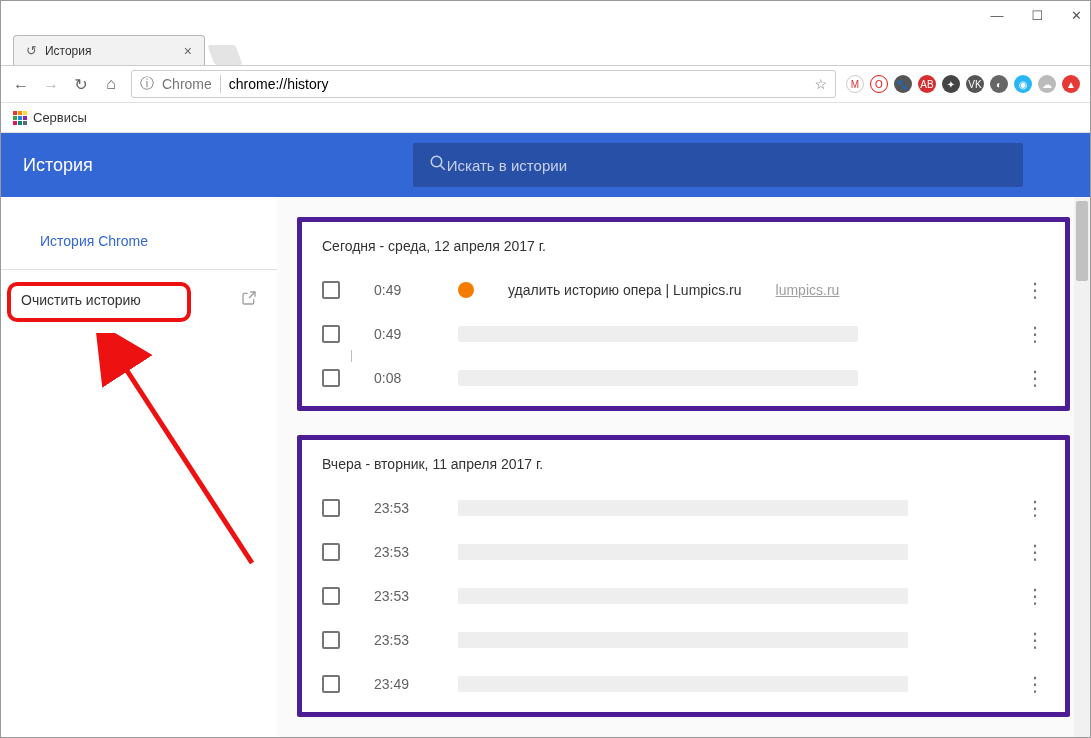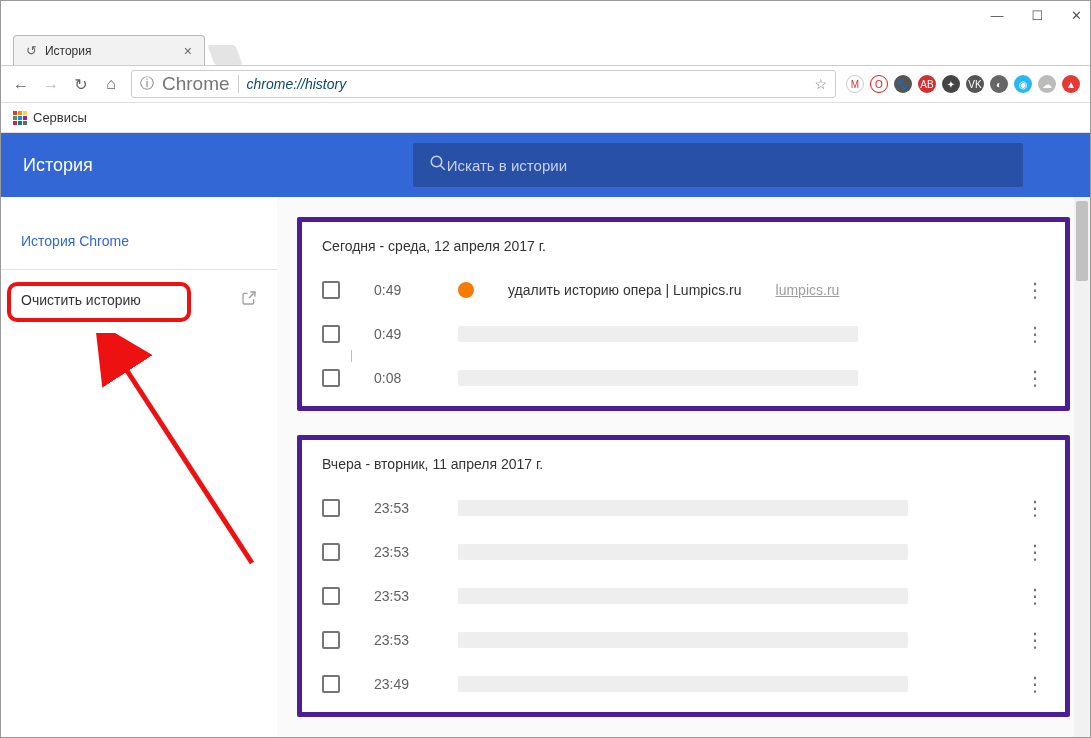--- a/index.html
+++ b/index.html
@@ -9,21 +9,21 @@
 
   .tab-strip { display: flex; align-items: flex-end; height: 36px; padding-left: 12px; background: #fff; }
   .tab { display: flex; align-items: center; gap: 8px; height: 30px; padding: 0 12px; border: 1px solid #b8b8b8; border-bottom: none; border-top-left-radius: 4px; border-top-right-radius: 4px; background: #f2f2f2; font-size: 12px; color: #333; width: 192px; position: relative; }
   .tab .tab-close { margin-left: auto; color: #666; font-size: 14px; }
   .newtab-shape { width: 28px; height: 20px; background: #e4e4e4; margin-left: 6px; border-radius: 3px; transform: skewX(20deg); }
 
   .url-bar-row { display: flex; align-items: center; height: 38px; border-top: 1px solid #ccc; border-bottom: 1px solid #e0e0e0; padding: 0 10px; gap: 10px; }
   .nav-icon { color: #5f6368; font-size: 16px; display:inline-flex; align-items:center; justify-content:center; width:20px; }
   .nav-icon.disabled { color: #bcbcbc; }
   .url-field { flex: 1; display: flex; align-items: center; height: 28px; border: 1px solid #ccc; border-radius: 3px; padding: 0 8px; gap: 8px; font-size: 14px; color: #333; }
-  .url-proto { color: #777; font-size: 19px; }
+  .url-proto { color: #777; font-size: 14px; }
   .url-divider { width:1px; height:18px; background:#ccc; }
   .url-star { margin-left: auto; color: #777; }
   .ext-icons { display: flex; gap: 6px; align-items: center; }
   .ext-icons span { width: 18px; height: 18px; border-radius: 50%; display: inline-flex; align-items:center; justify-content:center; font-size: 10px; color: #fff; }
 
   .bookmarks-bar { display:flex; align-items:center; height: 30px; padding: 0 12px; gap: 6px; font-size: 13px; color:#333; border-bottom:1px solid #e0e0e0; }
   .apps-icon { width:14px; height:14px; display:grid; grid-template-columns:repeat(3,1fr); grid-template-rows:repeat(3,1fr); gap:1px; }
   .apps-icon i { width:4px; height:4px; }
   .apps-icon i:nth-child(1){background:#e53935;} .apps-icon i:nth-child(2){background:#fb8c00;} .apps-icon i:nth-child(3){background:#fdd835;}
   .apps-icon i:nth-child(4){background:#43a047;} .apps-icon i:nth-child(5){background:#1e88e5;} .apps-icon i:nth-child(6){background:#8e24aa;}
@@ -31,21 +31,21 @@
 
   .page { display:flex; height: calc(738px - 28px - 36px - 38px - 30px - 2px); background:#fff; flex-direction: column; }
   .blue-header { height: 64px; background:#3367d6; display:flex; align-items:center; padding-left: 22px; color:#fff; }
   .blue-header .title { font-size: 18px; }
   .search-box { margin-left: 320px; height: 44px; width: 610px; background:#2850a7; border-radius: 2px; display:flex; align-items:center; padding: 0 16px; color:#c7d2ef; }
   .search-box input { background:transparent; border:none; outline:none; color:#c7d2ef; font-size: 15px; width:100%; }
   .search-box input::placeholder { color:#c7d2ef; }
 
   .content-row { display:flex; flex:1; overflow:hidden; }
   .sidebar { width: 276px; padding: 24px 0 0 0; font-size: 14px; color:#333; background:#fff; position:relative; }
-  .side-item { padding: 12px 20px; cursor:pointer; }
+  .side-item { padding: 12px 20px; cursor:pointer;margin-left:19px; }
   .side-item.active { color:#3367d6; }
   .side-divider { height:1px; background:#e0e0e0; margin: 8px 0; }
   .clear-row { display:flex; align-items:center; padding: 12px 20px; color:#333; position:relative; }
   .open-icon { margin-left:auto; color:#999; font-size:16px; }
   .highlight-border { position:absolute; top:4px; left:6px; width: 184px; height: 40px; border:4px solid #e11; border-radius:10px; pointer-events:none; }
 
   .main { flex:1; background:#fafafa; padding: 20px 20px 0 20px; overflow-y:auto; position:relative; }
   .card { background:#fff; border:5px solid #4c1d95; border-radius:2px; margin-bottom: 24px; padding: 16px 0 6px 0; }
   .card-title { font-size: 14px; color:#333; padding: 0 20px 14px 20px; font-weight:normal; }
   .entry { display:flex; align-items:center; padding: 10px 20px; gap: 34px; font-size:14px; color:#333; position:relative; }
@@ -84,21 +84,21 @@
 
 <div class="url-bar-row">
   <span class="nav-icon">←</span>
   <span class="nav-icon disabled">→</span>
   <span class="nav-icon">↻</span>
   <span class="nav-icon">⌂</span>
   <div class="url-field">
     <span style="color:#777;">ⓘ</span>
     <span class="url-proto">Chrome</span>
     <span class="url-divider"></span>
-    <span style="color:#0c4a6e;font-style:italic;">chrome://history</span>
+    <span style="color:#000000;">chrome://history</span>
     <span class="url-star">☆</span>
   </div>
   <div class="ext-icons">
     <span style="background:#fff;color:#d33;border:1px solid #ccc;">M</span>
     <span style="background:#fff;border:1px solid #e11;color:#e11;">O</span>
     <span style="background:#555;">🐾</span>
     <span style="background:#d32f2f;">AB</span>
     <span style="background:#444;">✦</span>
     <span style="background:#555;">VK</span>
     <span style="background:#666;">◐</span>

